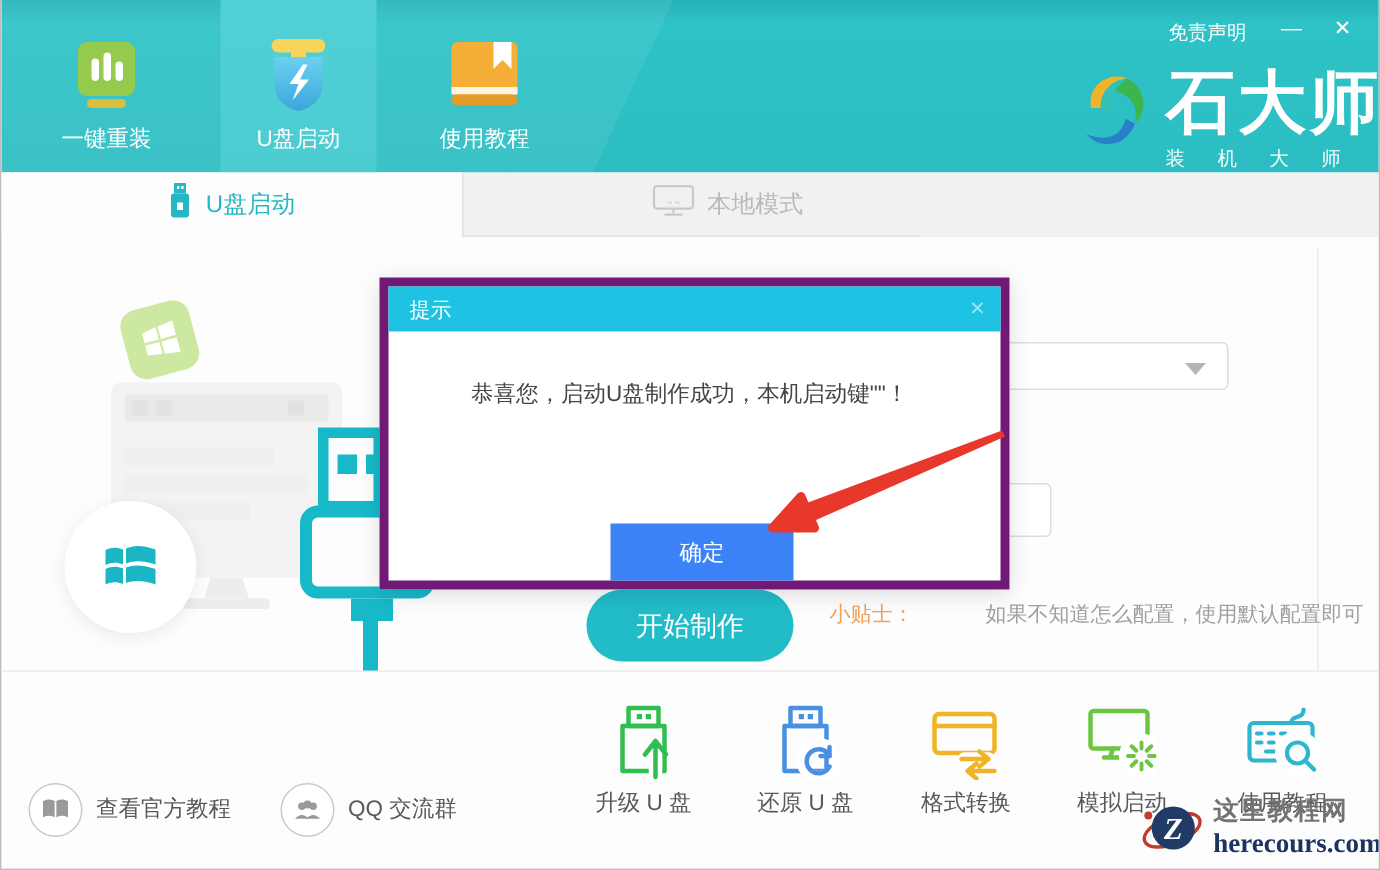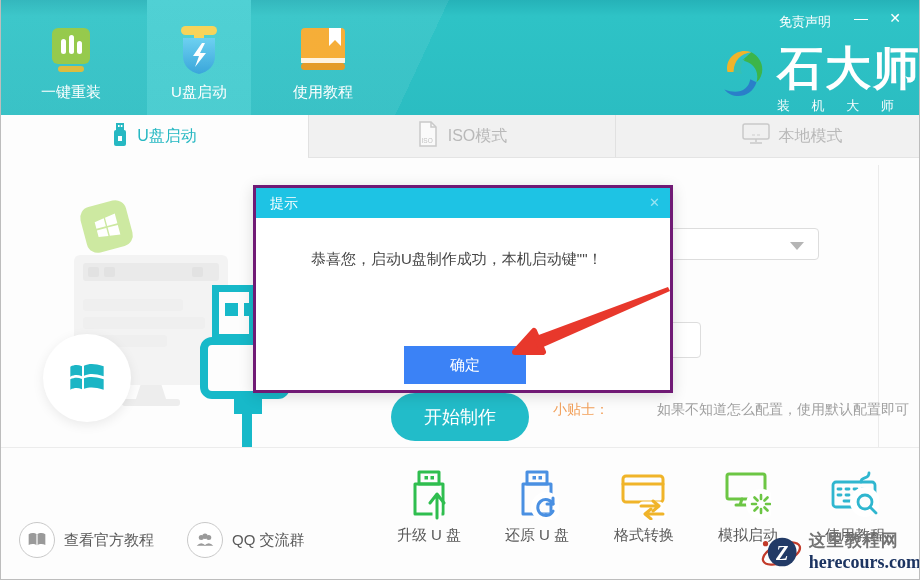--- a/index.html
+++ b/index.html
@@ -63,21 +63,21 @@
           border-left:7px solid transparent; border-right:7px solid transparent; border-top:8px solid #b5b5b5;}
   .input2{ position:absolute; left:540px; top:164px; width:160px; height:36px; background:#fff;
            border:1px solid #ddd; border-radius:4px;}
   .startbtn{ position:absolute; left:390px; top:235px; width:138px; height:48px; background:#22bcc9; color:#fff;
            border:none; border-radius:24px; font-size:18px; cursor:pointer; font-family:inherit;}
   .tip{ position:absolute; left:552px; top:243px; font-size:14px; white-space:nowrap;}
   .tip .t1{ color:#f2a05a; } .tip .t2{ color:#a0a0a0;margin-left:48px; }
 
   
   .modal{ position:absolute; left:252px; top:185px; width:420px; height:208px; background:#fff;
-          border:3px solid #701a75; box-shadow:0 3px 14px rgba(0,0,0,.14); z-index:10;}
+          border:6px solid #701a75; box-shadow:0 3px 14px rgba(0,0,0,.14); z-index:10;}
   .modal-hd{ height:30px; background:#1ec3e4; color:#fff; font-size:14px; line-height:30px; padding-left:14px; position:relative;}
   .modal-x{ position:absolute; right:10px; top:0; color:rgba(255,255,255,.55); font-size:13px; cursor:pointer;}
   .modal-msg{ position:absolute; left:55px; top:62px; right:16px; font-size:15px; color:#454545;}
   .modal-ok{ position:absolute; left:148px; top:158px; width:122px; height:38px; background:#3b82f6; color:#fff;
           border:none; font-size:15px; cursor:pointer; font-family:Liberation Mono, monospace;}
   .arrow-svg{ position:absolute; left:505px; top:278px; z-index:20; pointer-events:none;}
 
   
   .divider{ position:absolute; left:0; top:447px; width:920px; height:1px; background:#ececec;}
   .footer{ position:absolute; left:0; top:448px; width:920px; height:131px; background:#fdfdfd;}
@@ -173,30 +173,20 @@
           <rect x="6" y="2" width="1.6" height="2" fill="#fff"></rect>
             <rect x="8.8" y="2" width="1.6" height="2" fill="#fff"></rect>
           <rect x="2" y="7" width="12" height="16" rx="2" fill="#26b8c2"></rect>
           <rect x="6" y="13" width="4" height="5" fill="#fff"></rect>
         </svg>
       </span>
       <span>U盘启动</span>
     </div>
     <div class="mtab">
       <span>
-        <svg width="22" height="26" viewBox="0 0 22 26">
-          <path d="M3 1 H14 L19 6 V25 H3 Z" fill="#fafafa" stroke="#c9c9c9" stroke-width="1.5"></path>
-          <path d="M14 1 V6 H19" fill="none" stroke="#c9c9c9" stroke-width="1.5"></path>
-          <text x="4.5" y="22" font-size="6.5" fill="#c3c3c3">ISO</text>
-        </svg>
-      </span>
-      <span>ISO模式</span>
-    </div>
-    <div class="mtab">
-      <span>
         <svg width="28" height="22" viewBox="0 0 28 22">
           <rect x="1" y="1" width="26" height="15" rx="2" fill="#f0f0f0" stroke="#c9c9c9" stroke-width="1.5"></rect>
           <path d="M10 12 H18" stroke="#d9d9d9" stroke-width="1.5" stroke-dasharray="3 2"></path>
           <path d="M14 16 V19 M8 20 H20" stroke="#c9c9c9" stroke-width="1.5"></path>
         </svg>
       </span>
       <span>本地模式</span>
     </div>
   </div>
 

